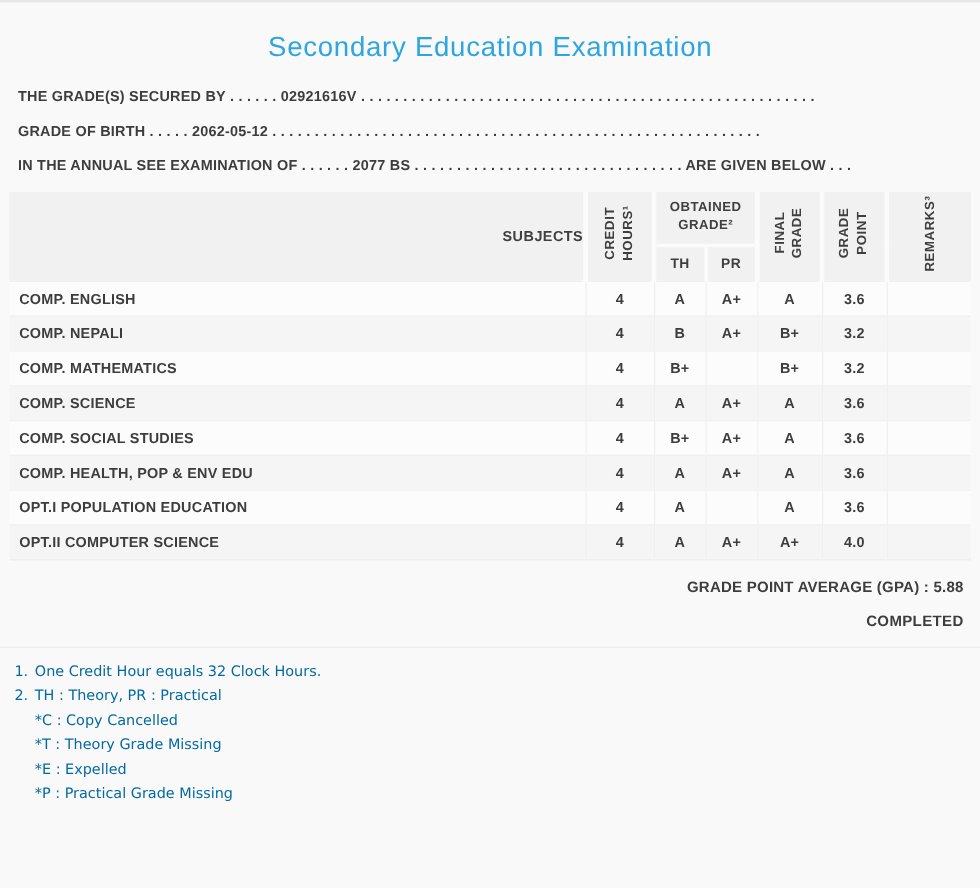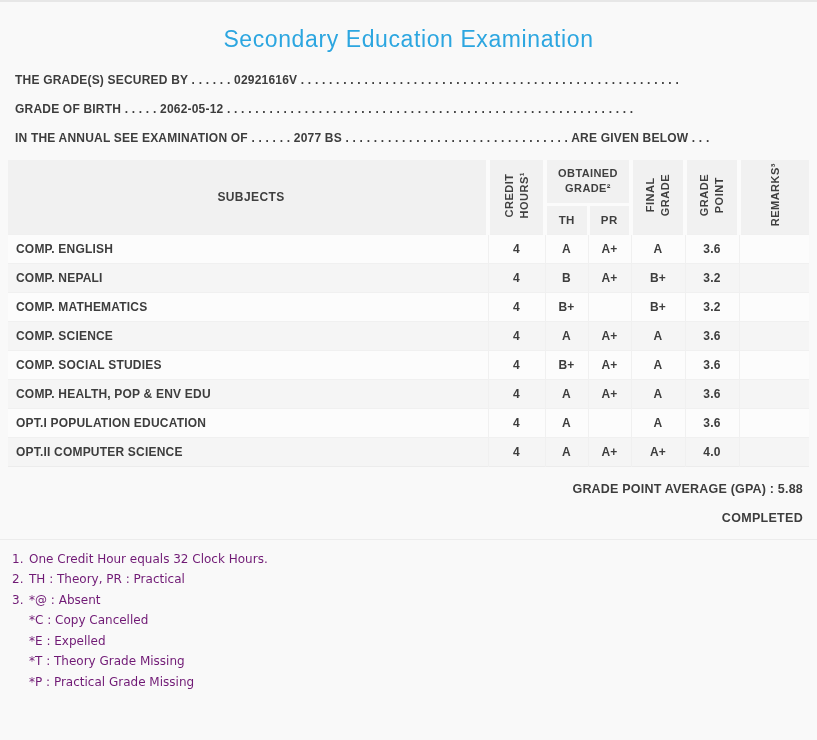--- a/index.html
+++ b/index.html
@@ -35,21 +35,21 @@
     width: 801px; margin: 7px 8px 0 8px;
   }
   thead th {
     background: var(--header_cell_bg, #f1f1f1);
     color: #3f3f3f; font-weight: 700; padding: 0;
     vertical-align: middle; text-align: center;
   }
   tr.hrow1 { height: 44px; }
   tr.hrow2 { height: 30px; }
   th.subh {
-    text-align: center; padding-left: 8px;
+    text-align: right; padding-left: 8px;
     font-size: 12px; letter-spacing: .4px;
   }
   th.gapl { border-left: 4px solid #fbfbfb; }
   .vert {
     display: inline-block;
     writing-mode: vertical-rl;
     transform: rotate(180deg);
     white-space: pre-line;
     font-size: 11px; font-weight: 700; letter-spacing: .5px;
     line-height: 1.35;
@@ -73,21 +73,21 @@
 
   .summary { margin: 0 14px; text-align: right; }
   .gpa    { margin-top: 15px; font-size: 12.5px; font-weight: 700; letter-spacing: .2px; }
   .status { margin-top: 15px; font-size: 12.5px; font-weight: 700; letter-spacing: .3px; }
 
   .divider { margin-top: 14px; border-top: 1px solid #ececec; }
 
   .notes {
     margin-top: 9px; padding-left: 12px;
     font-family: "DejaVu Sans", sans-serif;
-    font-size: 12px; color: #701a75;
+    font-size: 12px; color: #0369a1;
   }
   .note-line { height: 20.6px; line-height: 20.6px; white-space: nowrap; }
   .note-num { display: inline-block; width: 17px; }
 </style>
 </head>
 <body>
 
 <div>
 
   <div class="title">Secondary Education Examination</div>
@@ -228,29 +228,26 @@
   <div class="divider"></div>
 
   <div class="notes">
     <div class="note-line">
       <span class="note-num">1.</span><span>One Credit Hour equals 32 Clock Hours.</span>
     </div>
     <div class="note-line">
       <span class="note-num">2.</span><span>TH : Theory, PR : Practical</span>
     </div>
     <div class="note-line">
-      <span class="note-num">3.</span><span>*@ : Absent</span>
-    </div>
-    <div class="note-line">
       <span class="note-num"></span><span>*C : Copy Cancelled</span>
     </div>
     <div class="note-line">
+      <span class="note-num"></span><span>*T : Theory Grade Missing</span>
+    </div>
+    <div class="note-line">
       <span class="note-num"></span><span>*E : Expelled</span>
     </div>
     <div class="note-line">
-      <span class="note-num"></span><span>*T : Theory Grade Missing</span>
-    </div>
-    <div class="note-line">
       <span class="note-num"></span><span>*P : Practical Grade Missing</span>
     </div>
   </div>
 
 </div>
 
 </body></html>

